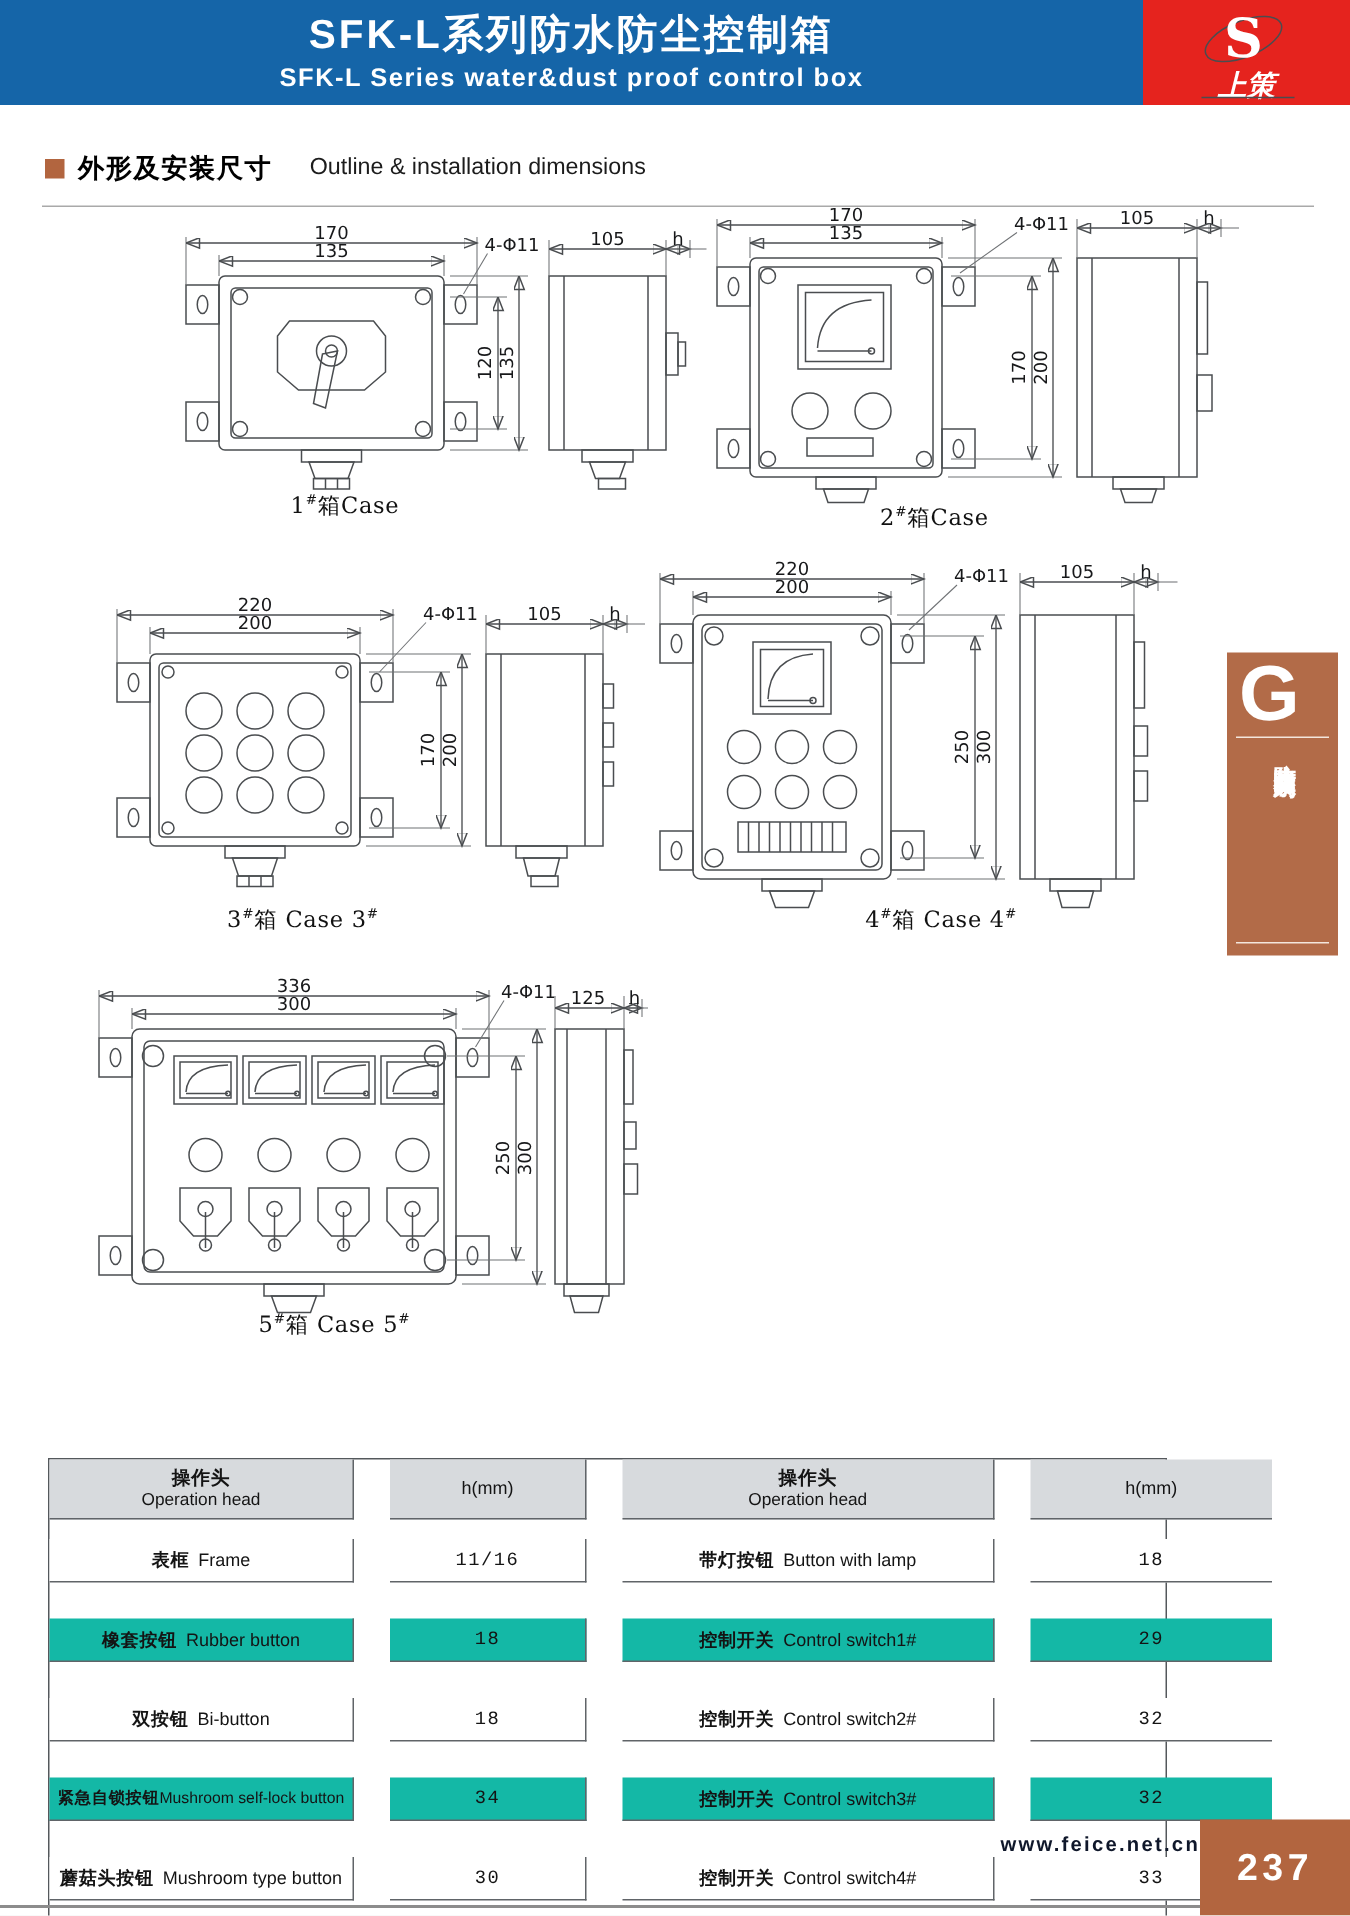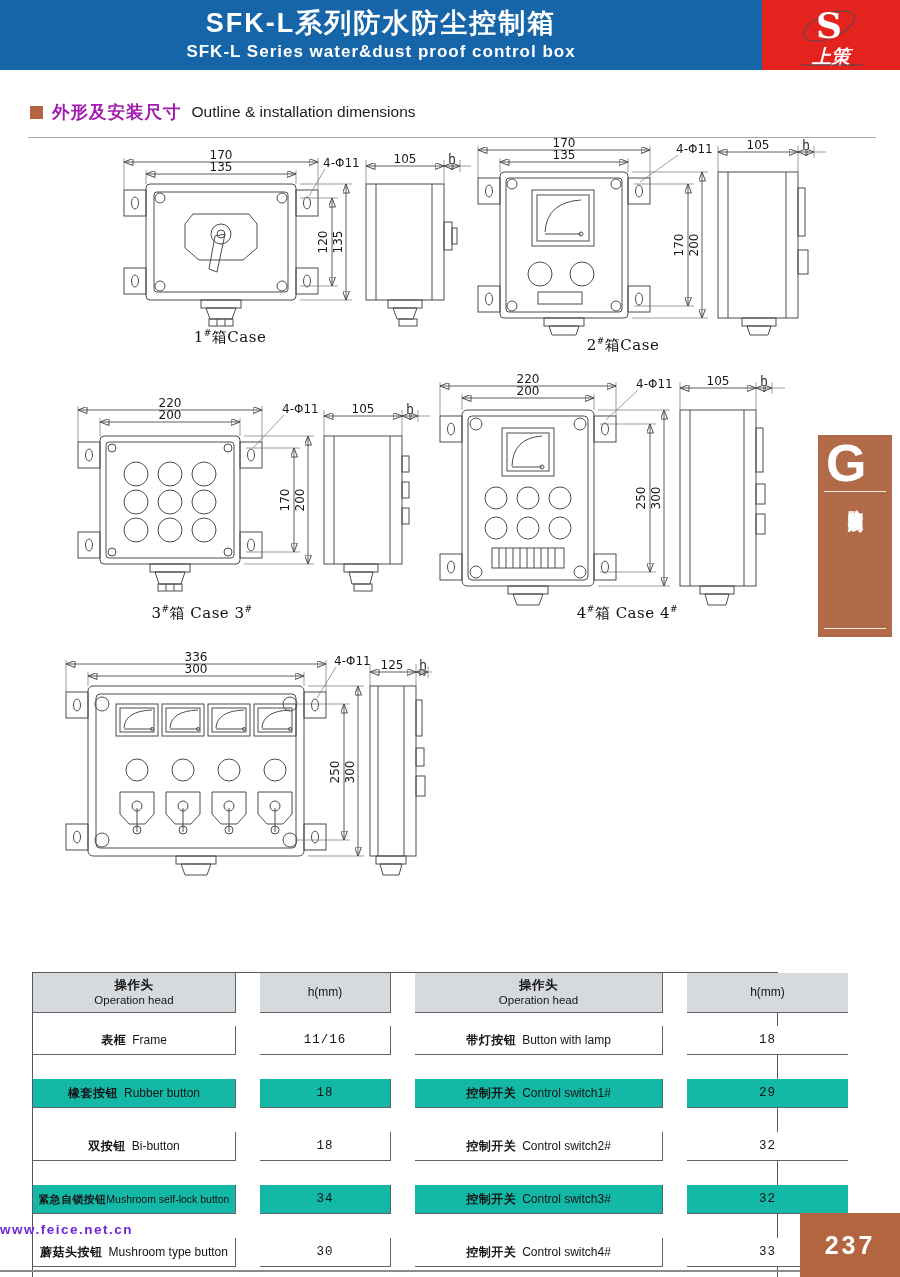--- a/index.html
+++ b/index.html
@@ -9,22 +9,22 @@
   
   .topbar { position:absolute; left:0; top:0; width:900px; height:70px; display:flex; }
   .topbar-blue { flex:1 1 auto; background:#1565a8; color:#fff; text-align:center; padding-top:6px; }
   .title-zh { font-size:27px; font-weight:bold; letter-spacing:2px; line-height:34px; }
   .title-en { font-size:17px; font-weight:bold; letter-spacing:1px; line-height:24px; }
   .topbar-red { flex:0 0 138px; background:#e5231e; display:flex; align-items:center; justify-content:center; }
 
   
   .sec-head { position:absolute; left:30px; top:100px; display:flex; align-items:center; }
   .sec-bullet { width:13px; height:13px; background:#b2653f; margin-right:9px; }
-  .sec-zh { font-size:17.5px; font-weight:bold; color:#a21caf; letter-spacing:1px; }
-  .sec-en { font-size:15.5px; color:#1c1c1c; margin-left:10px; }
+  .sec-zh { font-size:17.5px; font-weight:bold; color:#000000; letter-spacing:1px; }
+  .sec-en { font-size:15.5px; color:#1c1c1c; margin-left:25px; }
   .sec-rule { position:absolute; left:28px; top:137px; width:848px; height:1px; background:#a9a9a9; }
 
   
   .case { position:absolute; }
   .case svg { display:block; }
   svg .ln, svg rect, svg circle, svg ellipse, svg path, svg polygon, svg line {
     stroke:#4a4d50; stroke-width:1; fill:none; }
   svg .xl { stroke:#6f7275; stroke-width:0.7; }
   svg .dl { stroke:#4a4d50; stroke-width:0.9; }
   svg text { stroke:none; }
@@ -57,22 +57,22 @@
   .side-tab .g { font-size:52px; font-weight:bold; line-height:52px; margin:2px 0 0 8px;
                  font-family:"Liberation Sans", sans-serif; }
   .side-tab .tline { border-top:1px solid #f3e6dc; margin:2px 6px 0 6px; }
   .side-tab .vtext { writing-mode:vertical-rl; text-orientation:upright;
                      font-size:15px; font-weight:bold; letter-spacing:1px;
                      margin:6px auto 0 auto; display:block; height:128px; }
   .side-tab .bline { position:absolute; bottom:8px; left:6px; right:6px;
                      border-top:1px solid #f3e6dc; }
 
   
-  .site { position:absolute; left:0; top:1222px; width:800px; text-align:left;
-          font-size:13.5px; font-weight:bold; letter-spacing:1.5px; color:#6d28d9; }
+  .site { position:absolute; left:0; top:1222px; width:800px; text-align:right;
+          font-size:13.5px; font-weight:bold; letter-spacing:1.5px; color:#0f172a; }
   .foot-rule { position:absolute; left:0; top:1270px; width:800px; height:1.5px; background:#8c8c8c; }
   .page-box { position:absolute; left:800px; top:1213px; width:100px; height:64px;
               background:#b2653f; color:#fff; font-size:25px; font-weight:bold;
               text-align:center; line-height:64px; letter-spacing:3px; }
 </style>
 </head>
 <body>
 
 <svg width="0" height="0" style="position:absolute" aria-hidden="true">
   <defs>
@@ -503,20 +503,21 @@
         <line class="xl" x1="312" y1="12" x2="312" y2="34"></line>
           <line class="xl" x1="358" y1="12" x2="358" y2="34"></line>
         <line class="dl" x1="312" y1="20" x2="358" y2="20" marker-start="url(#mL)" marker-end="url(#mR)"></line>
         <text class="dt" x="334" y="17" text-anchor="middle">125</text>
         <line class="dl" x1="358" y1="20" x2="370" y2="20" marker-start="url(#mL)" marker-end="url(#mR)"></line>
         <text class="dt" x="365" y="17" text-anchor="middle">h</text>
         <line class="xl" x1="370" y1="14" x2="370" y2="26"></line>
           <line class="xl" x1="370" y1="20" x2="374" y2="20"></line>
       </g>
     </svg>
+    <div class="case-label" style="left:40px; top:222px; width:250px;"><span>5</span><sup>#</sup><span>箱 Case 5</span><sup>#</sup></div>
   </div>
 
   <div class="side-tab">
     <div class="g">G</div>
     <div class="tline"></div>
     <span class="vtext">防水防尘防腐系列</span>
     <div class="bline"></div>
   </div>
 
   <div class="spec-table">

